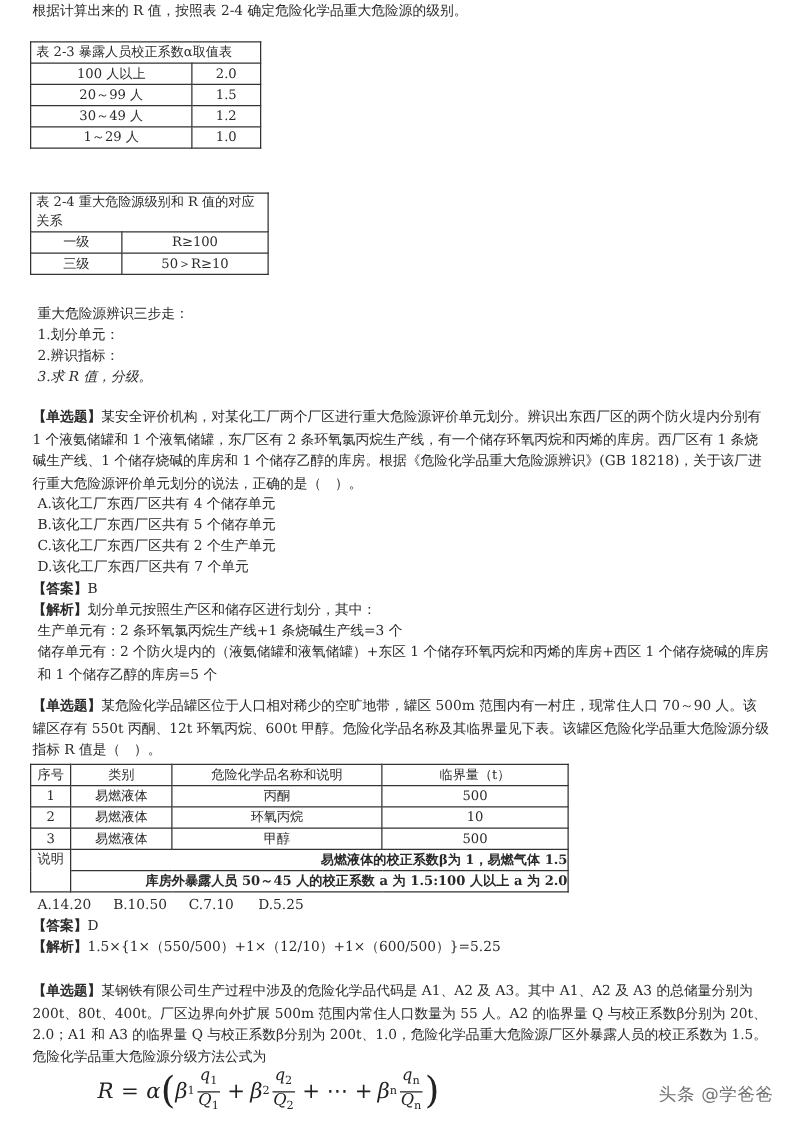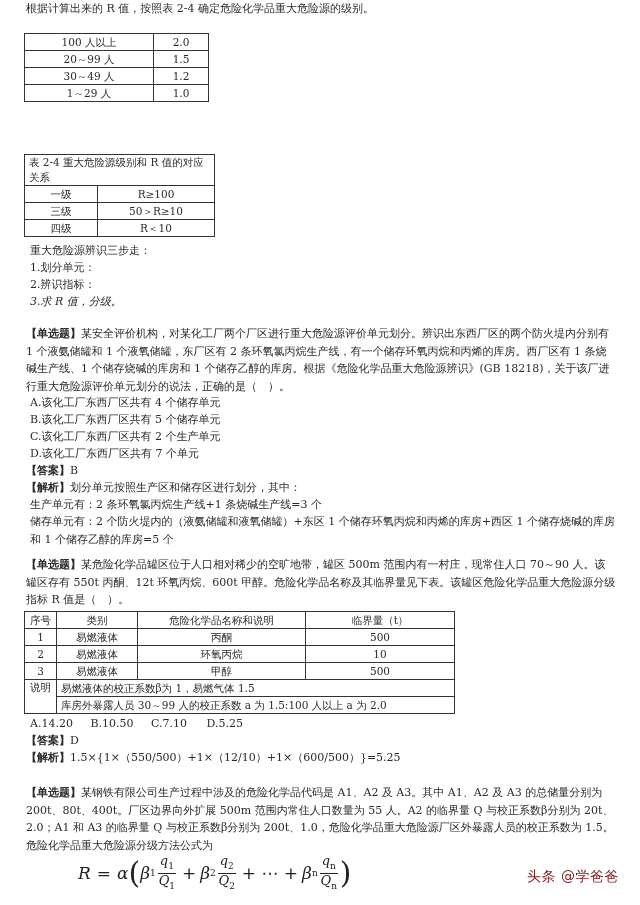--- a/index.html
+++ b/index.html
@@ -5,45 +5,48 @@
   html, body { margin: 0; padding: 0; background: #ffffff; }
   body {
     width: 640px; height: 905px; position: relative; overflow: hidden;
     font-family: "DejaVu Serif", "Liberation Serif", serif;
     color: #2a2a2a; font-size: 11px; line-height: 17px;
   }
   .abs { position: absolute; white-space: nowrap; }
   .para { position: absolute; left: 26px; width: 590px; white-space: normal; line-height: 17.5px; }
   table { border-collapse: collapse; position: absolute; }
   td { border: 1px solid #333; padding: 0; text-align: center; height: 16px; font-size: 10.5px; line-height: 15px; }
-  td.left { text-align: left; padding-left: 4px; }
+  td.left { text-align: right; padding-left: 4px; font-weight: bold; }
   .t-cap { text-align: left; padding-left: 4px; }
   .bold { font-weight: bold; }
   .formula {
     position: absolute; left: 78px; top: 854px;
     font-family: "DejaVu Serif", "Liberation Serif", serif; font-style: italic;
     font-size: 17px; display: flex; align-items: center; color: #222;
   }
   .frac { display: inline-flex; flex-direction: column; align-items: center; font-size: 13px; line-height: 14px; margin: 0 2px; }
   .frac .num { border-bottom: 1px solid #222; padding: 0 2px; }
   .paren { font-size: 30px; font-style: normal; line-height: 30px; }
   .upright { font-style: normal; }
   sub { font-size: 9px; }
   .watermark {
     position: absolute; left: 527px; top: 868px; font-family: "DejaVu Sans", sans-serif;
-    font-size: 14px; color: #7f1d1d; letter-spacing: 0.5px;
+    font-size: 14px; color: #737373; letter-spacing: 0.5px;
   }
 </style>
 </head>
 <body>
 
 <div class="abs" style="left:26px; top:0px;">根据计算出来的 R 值，按照表 2-4 确定危险化学品重大危险源的级别。</div>
 
 <table style="left:24px; top:33px; width:185px;">
   <tbody>
+      <tr>
+        <td colspan="2" class="t-cap">表 2-3 暴露人员校正系数α取值表</td>
+      </tr>
   <tr>
         <td style="width:128px">100 人以上</td>
         <td>2.0</td>
       </tr>
   <tr>
         <td>20～99 人</td>
         <td>1.5</td>
       </tr>
   <tr>
         <td>30～49 人</td>
@@ -61,24 +64,20 @@
       <tr>
         <td colspan="2" class="t-cap">表 2-4 重大危险源级别和 R 值的对应关系</td>
       </tr>
   <tr>
         <td style="width:72px">一级</td>
         <td>R≥100</td>
       </tr>
   <tr>
         <td>三级</td>
         <td>50＞R≥10</td>
-      </tr>
-  <tr>
-        <td>四级</td>
-        <td>R＜10</td>
       </tr>
 </tbody>
   </table>
 
 <div class="abs" style="left:30px; top:242px;">重大危险源辨识三步走：</div>
 <div class="abs" style="left:30px; top:259px;">1.划分单元：</div>
 <div class="abs" style="left:30px; top:276px;">2.辨识指标：</div>
 <div class="abs" style="left:30px; top:293px;font-style:italic;">3.求 R 值，分级。</div>
 
 <div class="para" style="top:325px;"><span class="bold">【单选题】</span><span>某安全评价机构，对某化工厂两个厂区进行重大危险源评价单元划分。辨识出东西厂区的两个防火堤内分别有 1 个液氨储罐和 1 个液氧储罐，东厂区有 2 条环氧氯丙烷生产线，有一个储存环氧丙烷和丙烯的库房。西厂区有 1 条烧碱生产线、1 个储存烧碱的库房和 1 个储存乙醇的库房。根据《危险化学品重大危险源辨识》(GB 18218)，关于该厂进行重大危险源评价单元划分的说法，正确的是（　）。</span></div>
@@ -117,21 +116,21 @@
     <td>3</td>
     <td>易燃液体</td>
     <td>甲醇</td>
     <td>500</td>
   </tr>
   <tr>
     <td rowspan="2" style="vertical-align:top">说明</td>
     <td colspan="3" class="left">易燃液体的校正系数β为 1，易燃气体 1.5</td>
   </tr>
   <tr>
-    <td colspan="3" class="left">库房外暴露人员 30～99 人的校正系数 a 为 1.5:100 人以上 a 为 2.0</td>
+    <td colspan="3" class="left">库房外暴露人员 50～45 人的校正系数 a 为 1.5:100 人以上 a 为 2.0</td>
   </tr>
 </tbody>
   </table>
 
 <div class="abs" style="left:30px; top:715px;">
   <span style="display:inline-block; width:57px;">A.14.20</span>
   <span style="display:inline-block; width:57px;">B.10.50</span>
   <span style="display:inline-block; width:52px;">C.7.10</span>
   <span>D.5.25</span>
 </div>

